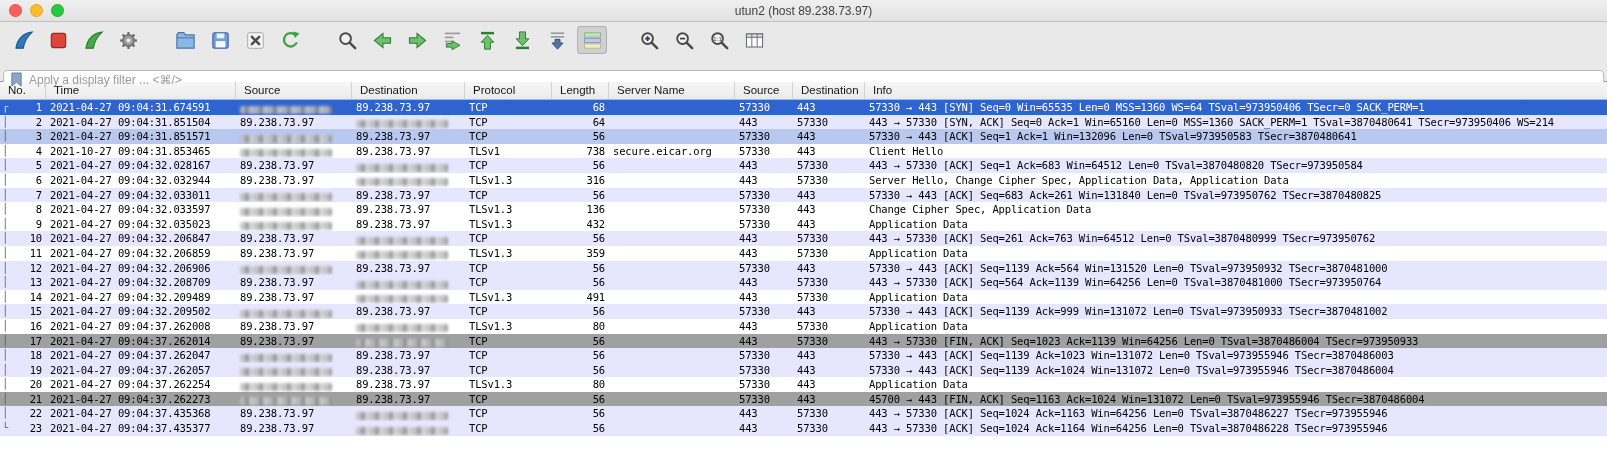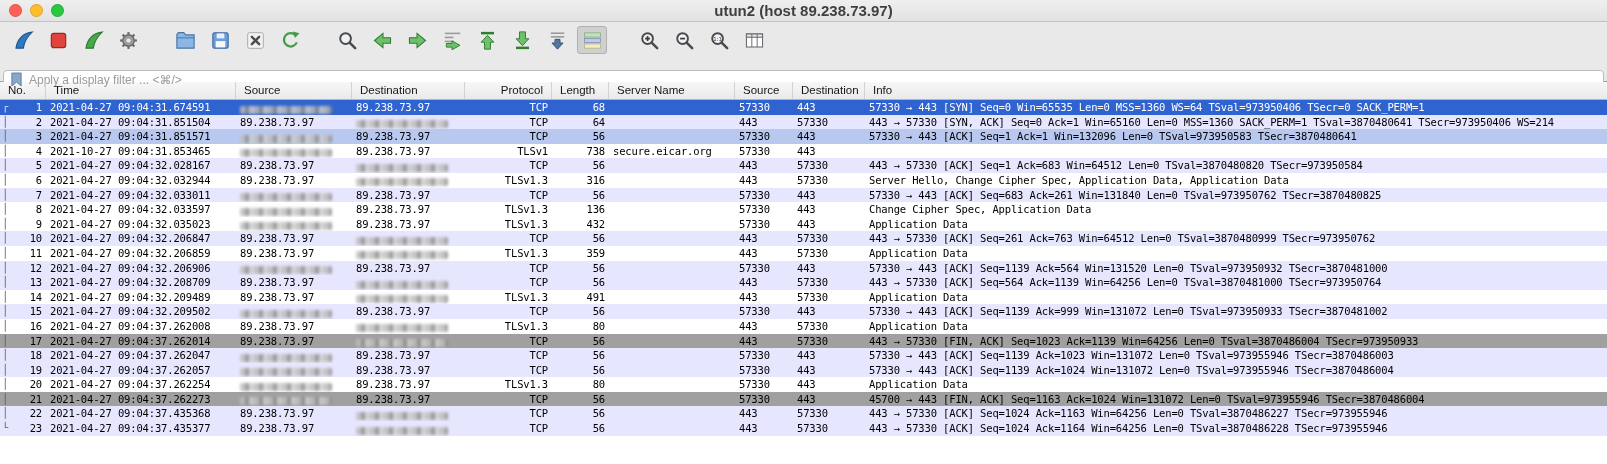--- a/index.html
+++ b/index.html
@@ -11,21 +11,21 @@
   .window { width:1607px; height:464px; position:relative; }
 
   
   .titlebar {
     height:21px; background:linear-gradient(#efefef,#e2e2e2);
     border-bottom:1px solid #c2c2c2;
     display:flex; align-items:center; position:relative;
   }
   .traffic-lights { position:absolute; left:9px; top:4px; display:flex; gap:8px; }
   .tl { width:13px; height:13px; border-radius:50%; box-shadow:inset 0 0 0 1px rgba(0,0,0,.12); }
-  .title { width:100%; text-align:center; font-size:15px; font-weight:bold; color:#3f3f3f; }
+  .title { width:100%; text-align:center; font-size:12px; font-weight:normal; color:#3f3f3f; }
 
   
   .toolbar { height:36px; background:#e9e9e9; display:flex; align-items:center; padding-left:8px; }
   .tbtn { width:30px; height:28px; border-radius:4px; display:flex; align-items:center; justify-content:center; margin-right:5px; }
   .tbtn.pressed { background:#d0d0d0; box-shadow:inset 0 0 0 1px #b0b0b0; }
   .tgap { width:22px; height:1px; }
 
   
   .filterbar { height:24px; box-sizing:border-box; background:#e9e9e9; border-bottom:1px solid #9f9f9f; padding:2px 3px 3px; }
   .filter-input {
@@ -56,21 +56,21 @@
   .cell { box-sizing:border-box; padding:0 4px; white-space:nowrap; overflow:hidden; flex-shrink:0; }
   .cell.c-info { flex:1; }
   .cell.c-length { text-align:right; }
   .cell.c-no { display:flex; justify-content:space-between; padding-left:2px; }
   .gutter { width:9px; color:#5a5a5a; font-size:10px; }
 
   .c-no          { width:46px;  }
   .c-time        { width:190px; }
   .c-source      { width:116px; }
   .c-destination { width:113px; }
-  .c-protocol    { width:87px;text-align:right;  }
+  .c-protocol    { width:87px;  }
   .c-length      { width:57px;  }
   .c-server_name { width:126px; }
   .c-sport       { width:58px;  }
   .c-dport       { width:72px;  }
   .c-info        { }
 
   .redacted {
     display:inline-block; width:92px; height:8px; margin-top:3px;
     vertical-align:middle; border-radius:2px;
     background:repeating-linear-gradient(90deg,#bdbdbd 0 5px,#8f8f8f 5px 9px,#cdcdcd 9px 14px);
@@ -310,20 +310,21 @@
             <span>4</span>
           </div>
           <div class="cell c-time">2021-10-27 09:04:31.853465</div>
           <div class="cell c-source"><span class="redacted"></span></div>
           <div class="cell c-destination">89.238.73.97</div>
           <div class="cell c-protocol">TLSv1</div>
           <div class="cell c-length">738</div>
           <div class="cell c-server_name">secure.eicar.org</div>
           <div class="cell c-sport">57330</div>
           <div class="cell c-dport">443</div>
+          <div class="cell c-info">Client Hello</div>
         </div>
         <div class="prow" style="background: rgb(231, 230, 255);">
           <div class="cell c-no">
             <span class="gutter">│</span>
             <span>5</span>
           </div>
           <div class="cell c-time">2021-04-27 09:04:32.028167</div>
           <div class="cell c-source">89.238.73.97</div>
           <div class="cell c-destination"><span class="redacted"></span></div>
           <div class="cell c-protocol">TCP</div>

